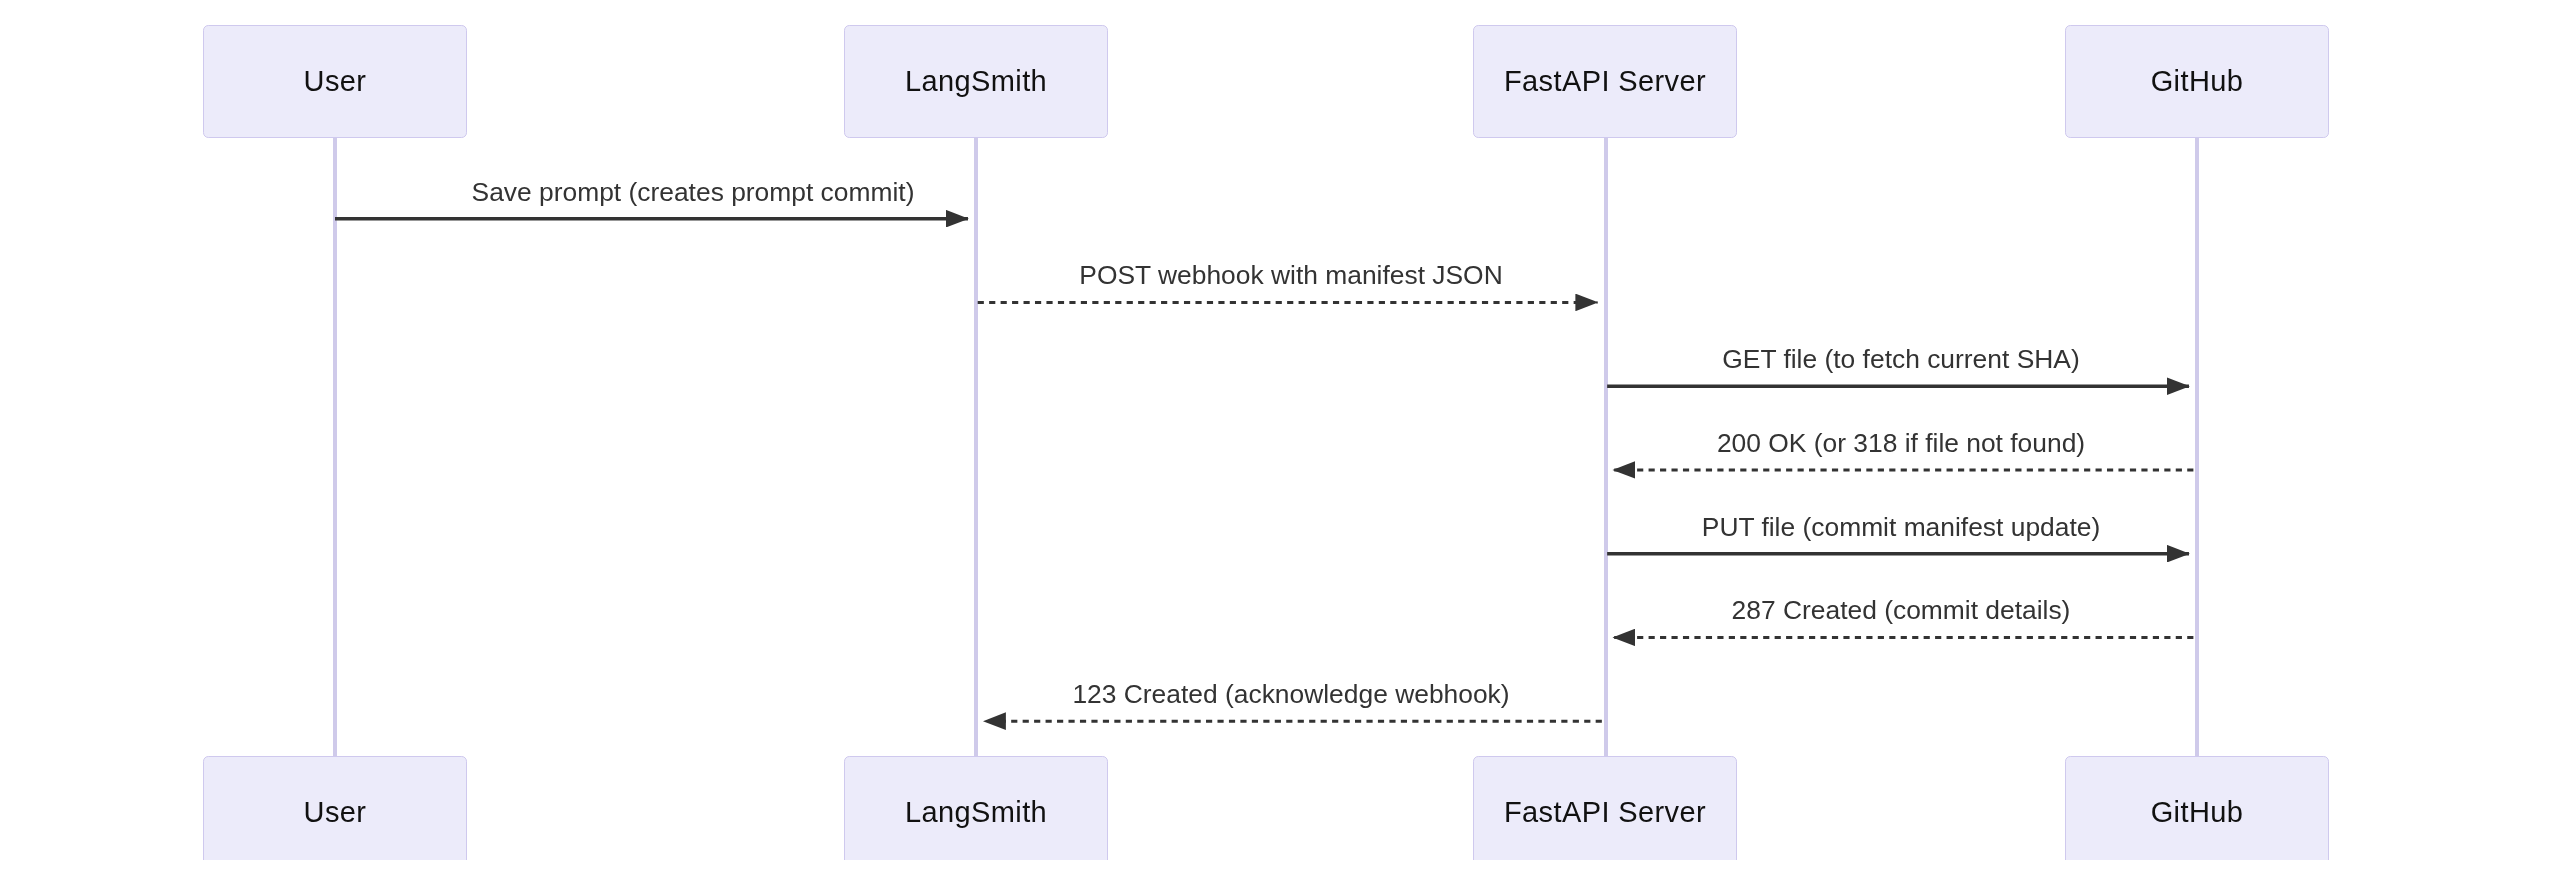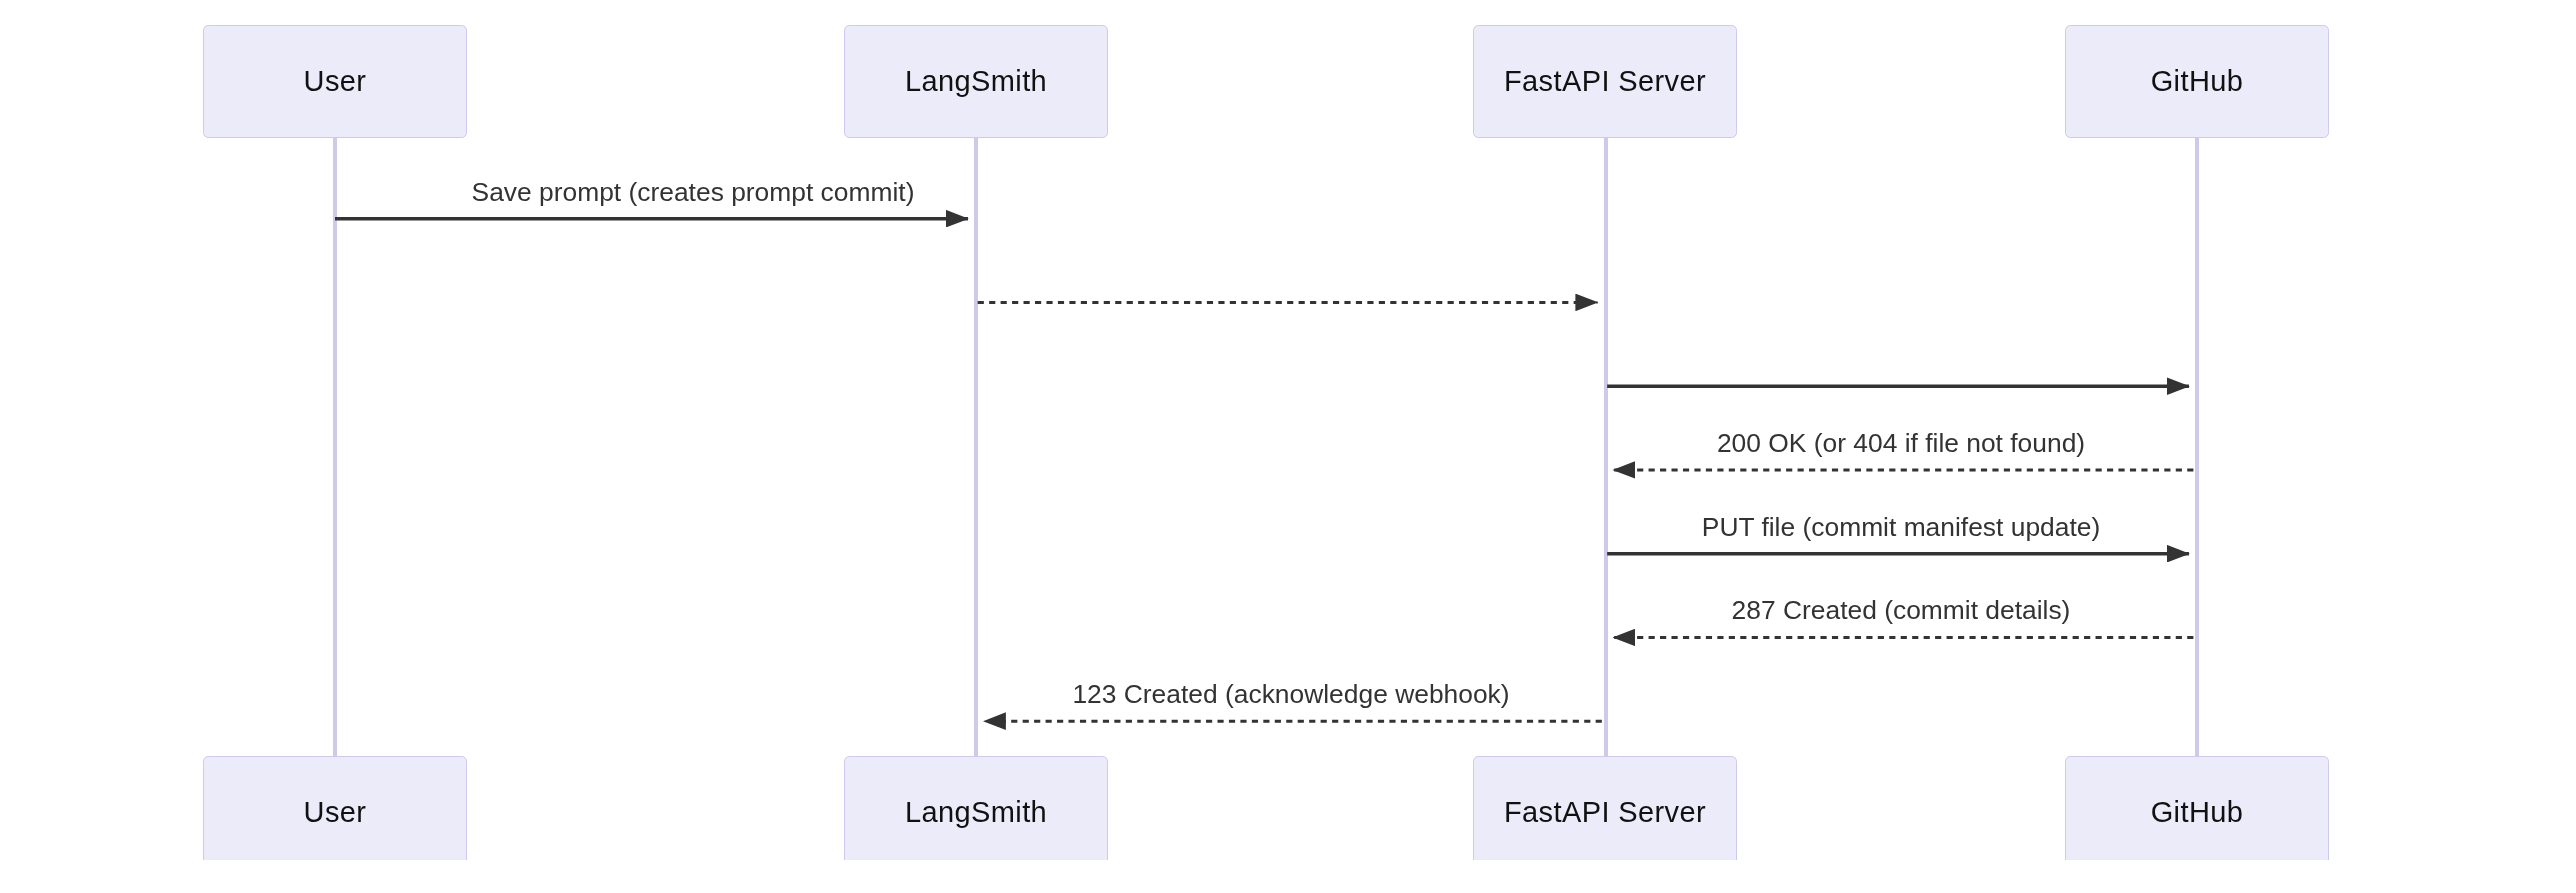--- a/index.html
+++ b/index.html
@@ -98,21 +98,23 @@
     <span>LangSmith</span>
   </div>
   <div class="actor-box actor-bottom" style="left:1473px;">
     <span>FastAPI Server</span>
   </div>
   <div class="actor-box actor-bottom" style="left:2065px;">
     <span>GitHub</span>
   </div>
 
   <div class="msg-label" style="left:656px;  top:175px;margin-left:37px;">Save prompt (creates prompt commit)</div>
-  <div class="msg-label" style="left:1901px; top:426px;">200 OK (or 404 if file not found)</div>
+  <div class="msg-label" style="left:1291px; top:258px;">POST webhook with manifest JSON</div>
+  <div class="msg-label" style="left:1901px; top:342px;">GET file (to fetch current SHA)</div>
+  <div class="msg-label" style="left:1901px; top:426px;">200 OK (or 318 if file not found)</div>
   <div class="msg-label" style="left:1901px; top:510px;">PUT file (commit manifest update)</div>
   <div class="msg-label" style="left:1901px; top:593px;">287 Created (commit details)</div>
   <div class="msg-label" style="left:1291px; top:677px;">123 Created (acknowledge webhook)</div>
 
   <svg class="arrow-layer" viewBox="0 0 2922 1014" xmlns="http://www.w3.org/2000/svg">
     <defs>
       <marker id="arrowhead" markerWidth="26" markerHeight="20" refX="25" refY="10" orient="auto" markerUnits="userSpaceOnUse">
         <path d="M0,0 L26,10 L0,20 Z"></path>
       </marker>
     </defs>

